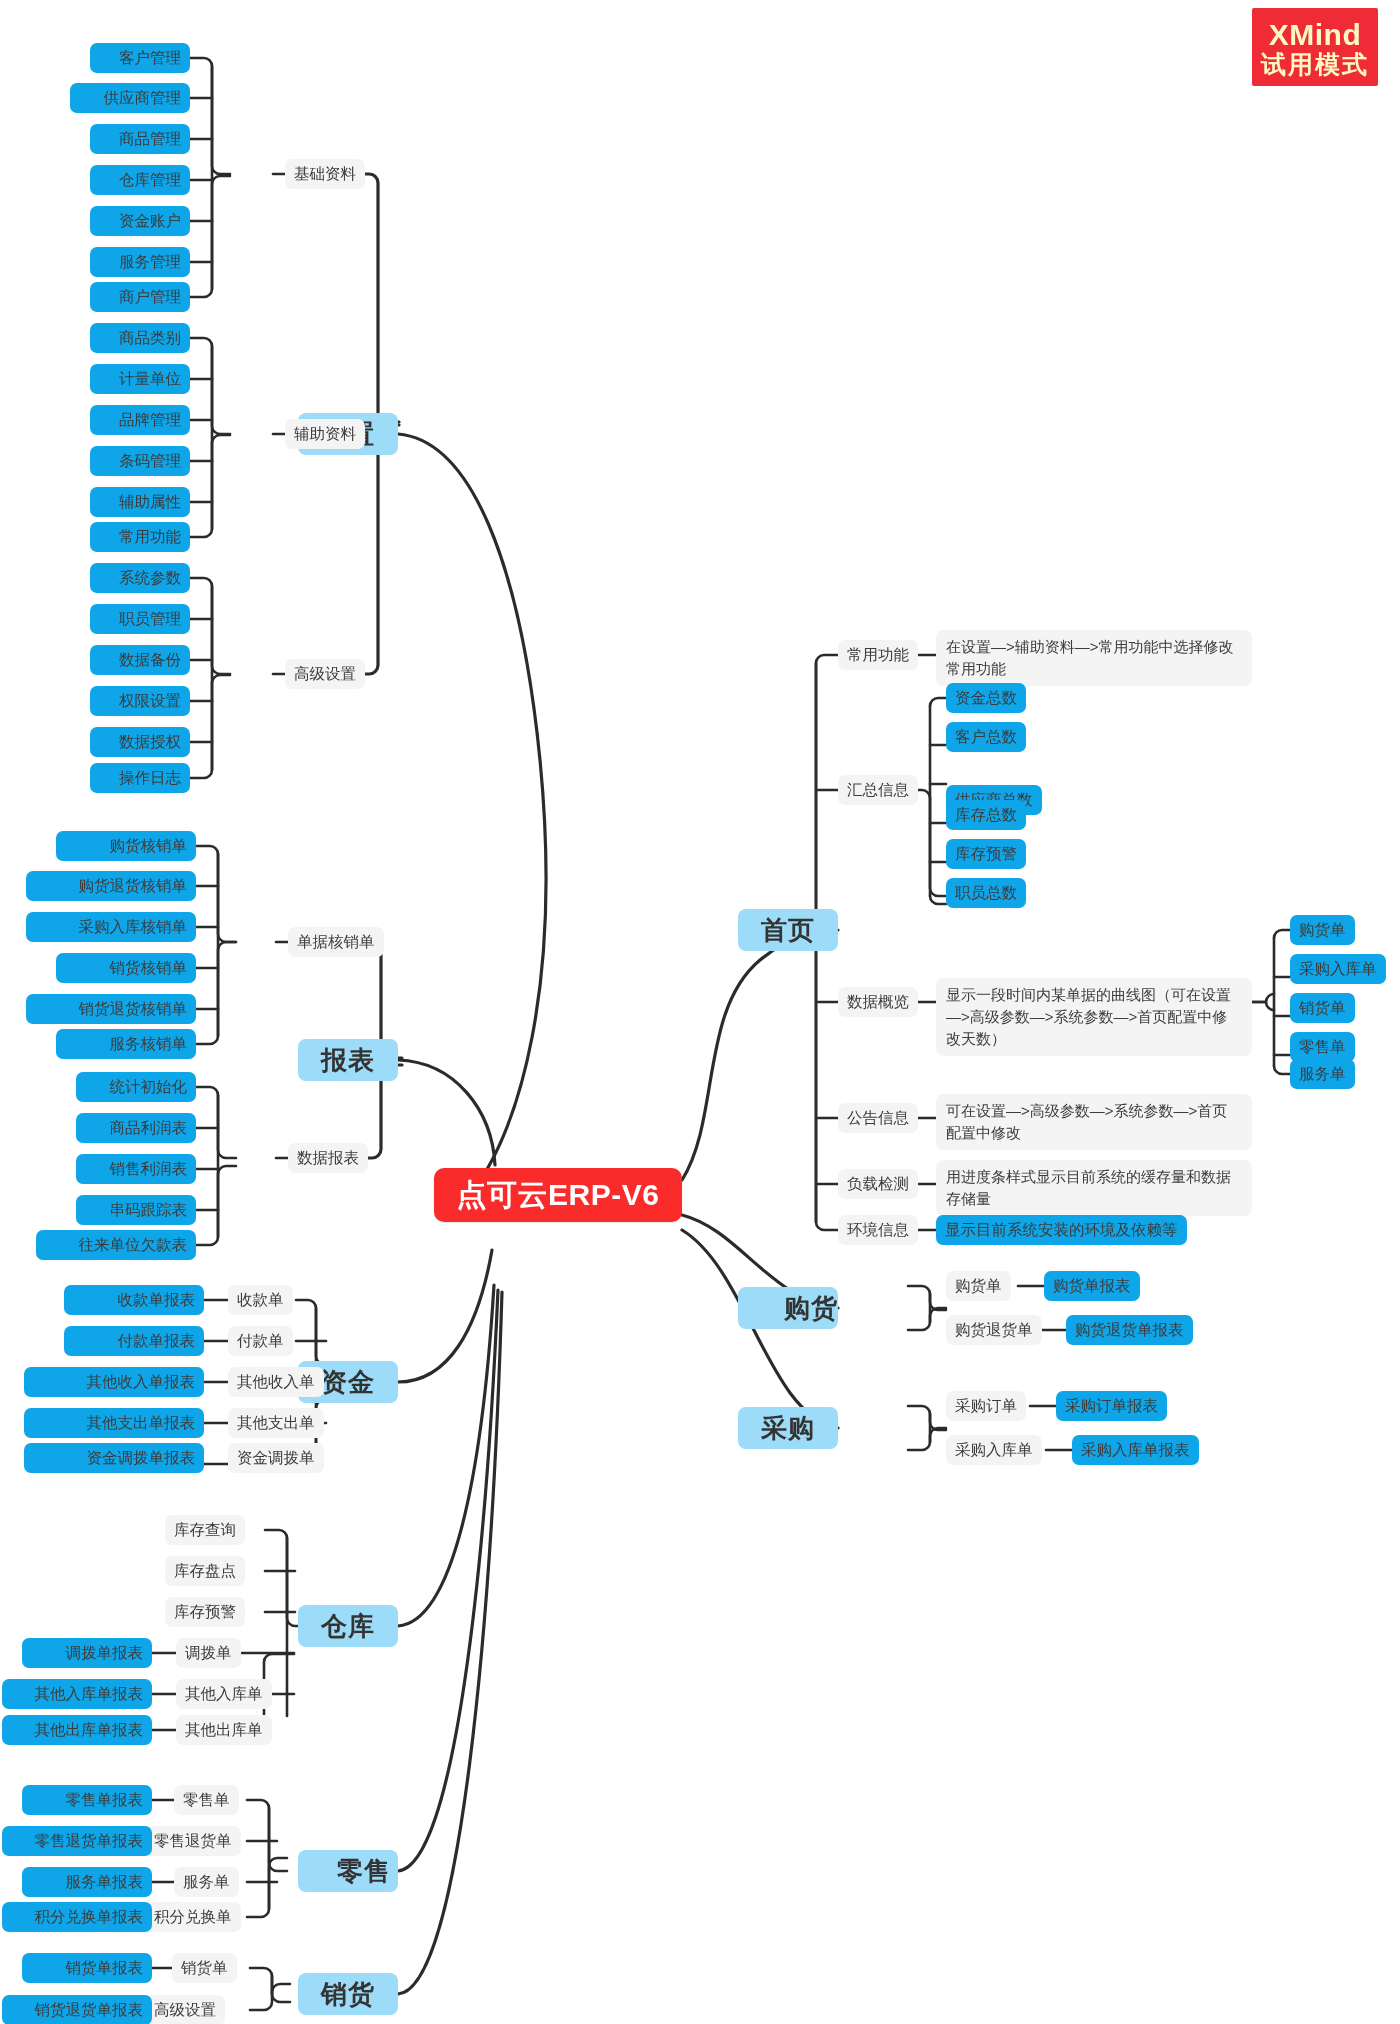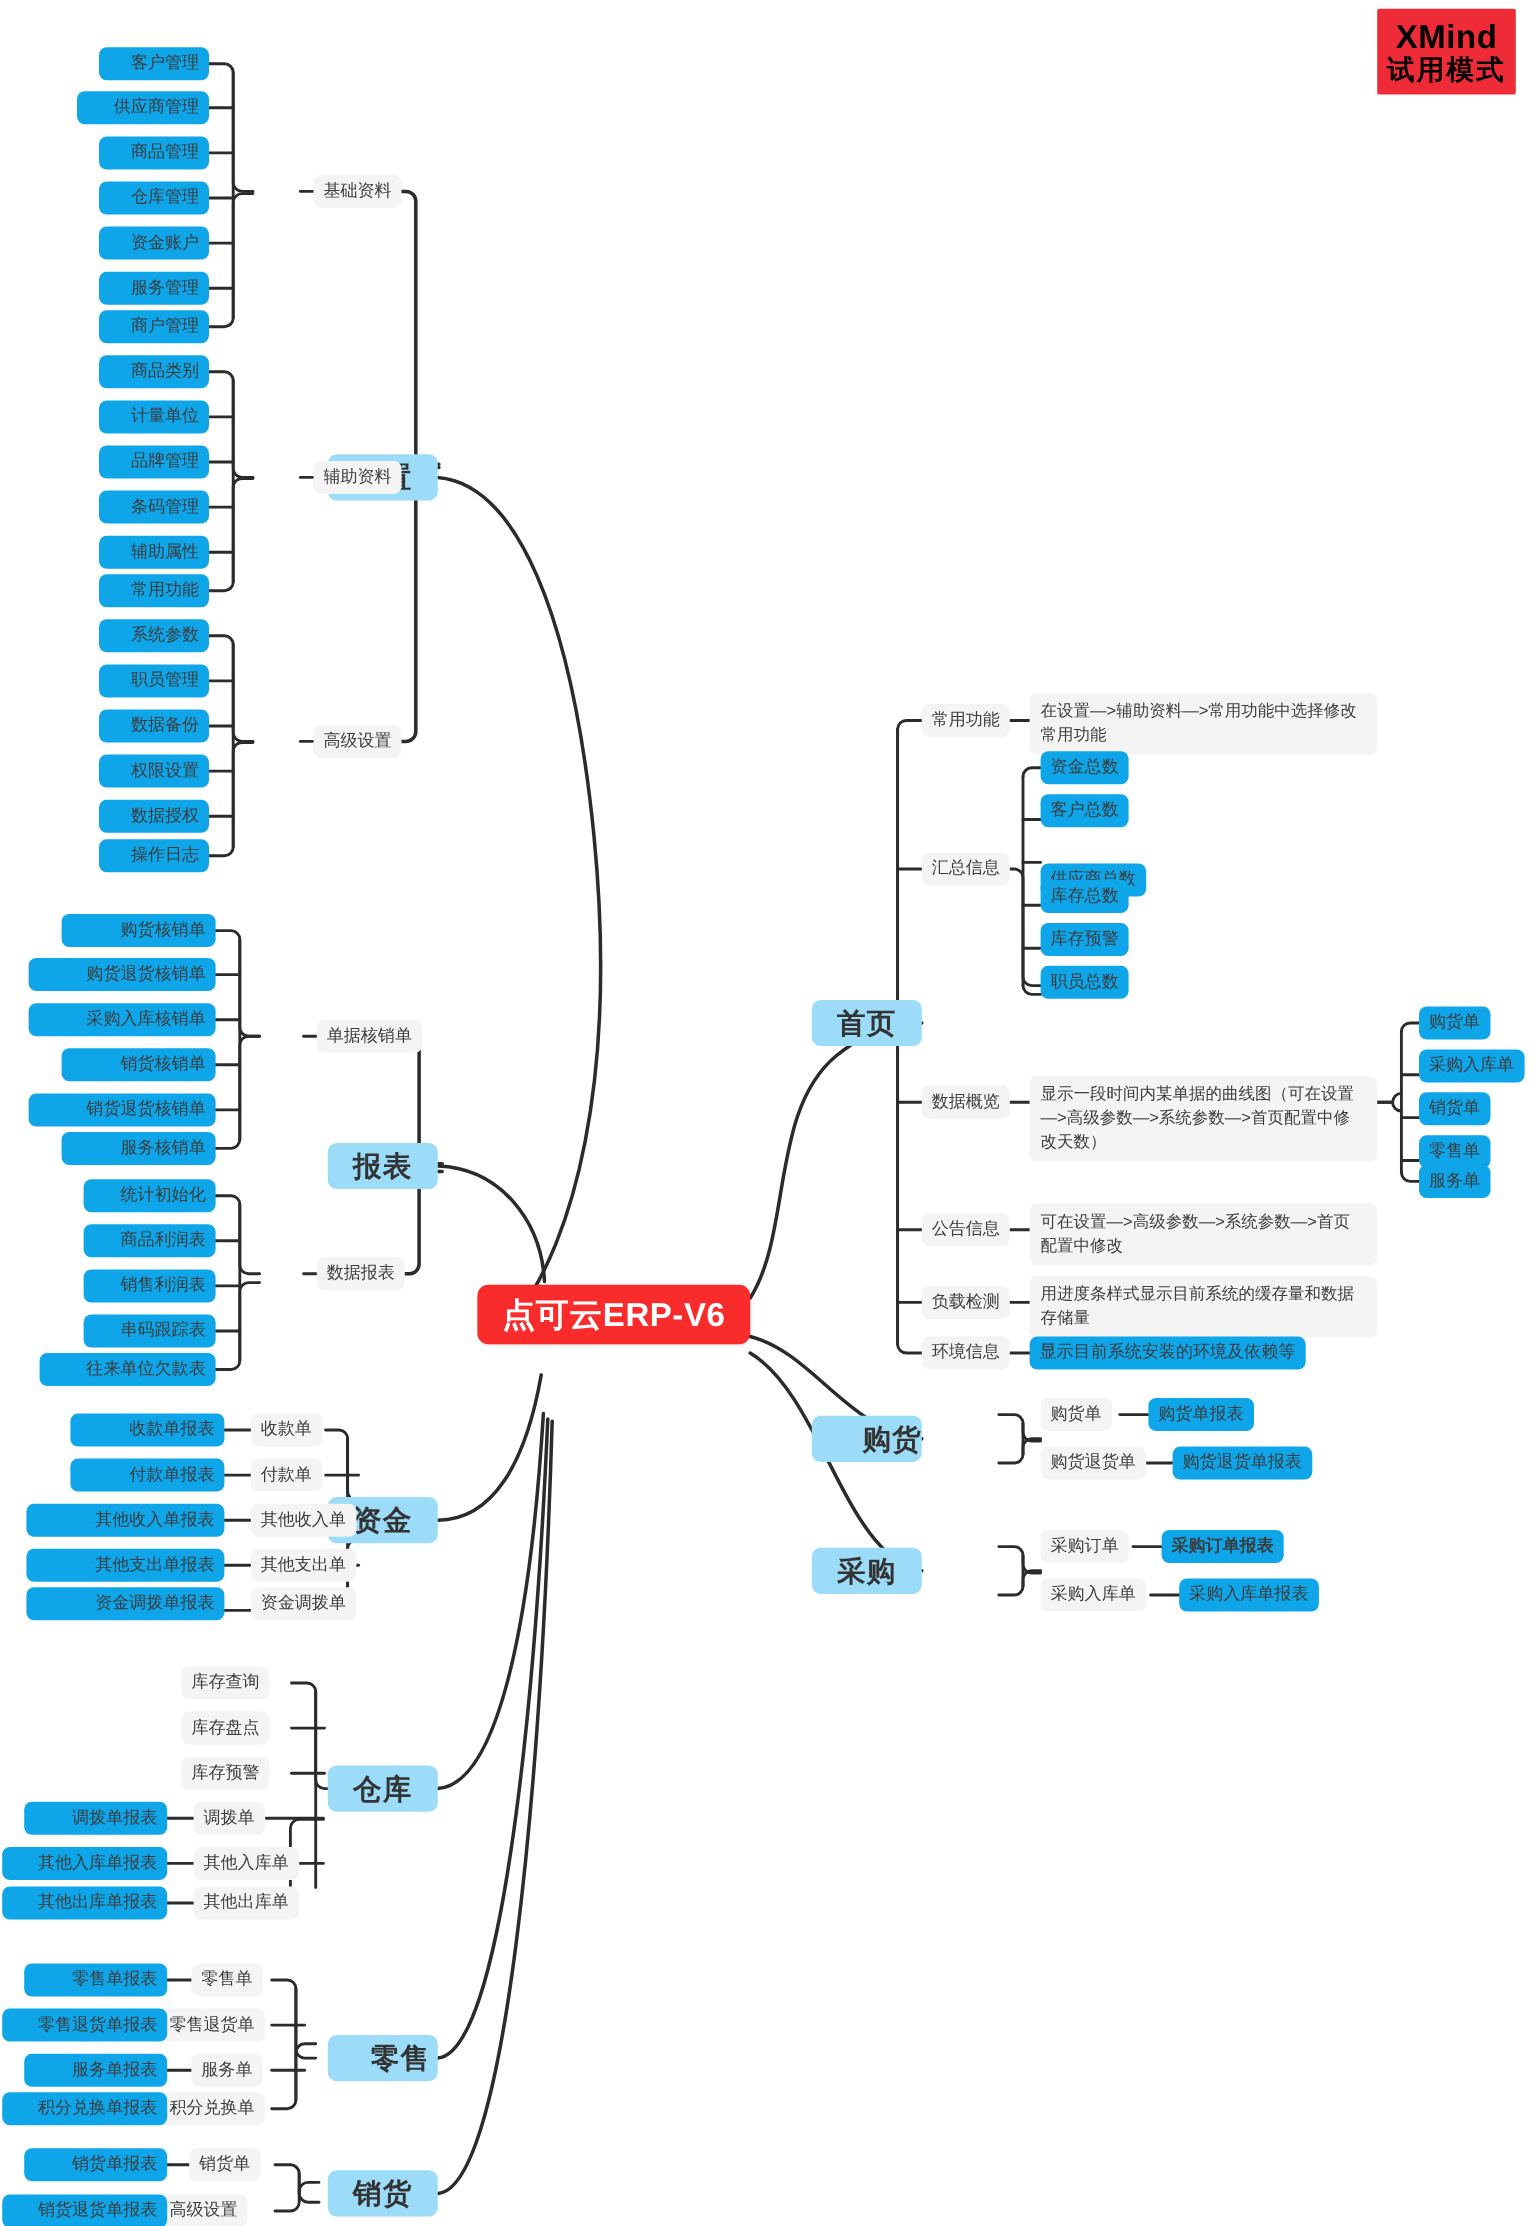--- a/index.html
+++ b/index.html
@@ -93,21 +93,21 @@
   
   .node.ralign{justify-content:flex-end;}
   
   #badge{
     position:absolute;
     background:#ee2b37;
     display:flex;
     flex-direction:column;
     align-items:center;
     justify-content:center;
-    color:#000000;
+    color:#fef9c3;
     border-radius:2px;
   }
   #badge .bmark{font-size:30px;font-weight:700;line-height:34px;letter-spacing:.5px;}
   #badge .bsub{font-size:25px;font-weight:700;line-height:24px;letter-spacing:2px;}
 </style>
 </head>
 <body>
 
 <div id="stage">
 
@@ -602,21 +602,21 @@
     <div class="node leaf" style="left:1066px;top:1315px;">
       <span>购货退货单报表</span>
       </div>
 
     <div class="node main" style="left:738px;top:1407px;width:100px;">
       <span>采购</span>
     </div>
     <div class="node group" style="left:946px;top:1391px;">
       <span>采购订单</span>
       </div>
-    <div class="node leaf" style="left:1056px;top:1391px;font-weight:bold;">
+    <div class="node leaf" style="left:1056px;top:1391px;">
       <span>采购订单报表</span>
       </div>
     <div class="node group" style="left:946px;top:1435px;">
       <span>采购入库单</span>
       </div>
     <div class="node leaf" style="left:1072px;top:1435px;">
       <span>采购入库单报表</span>
       </div>
   </div>
 

